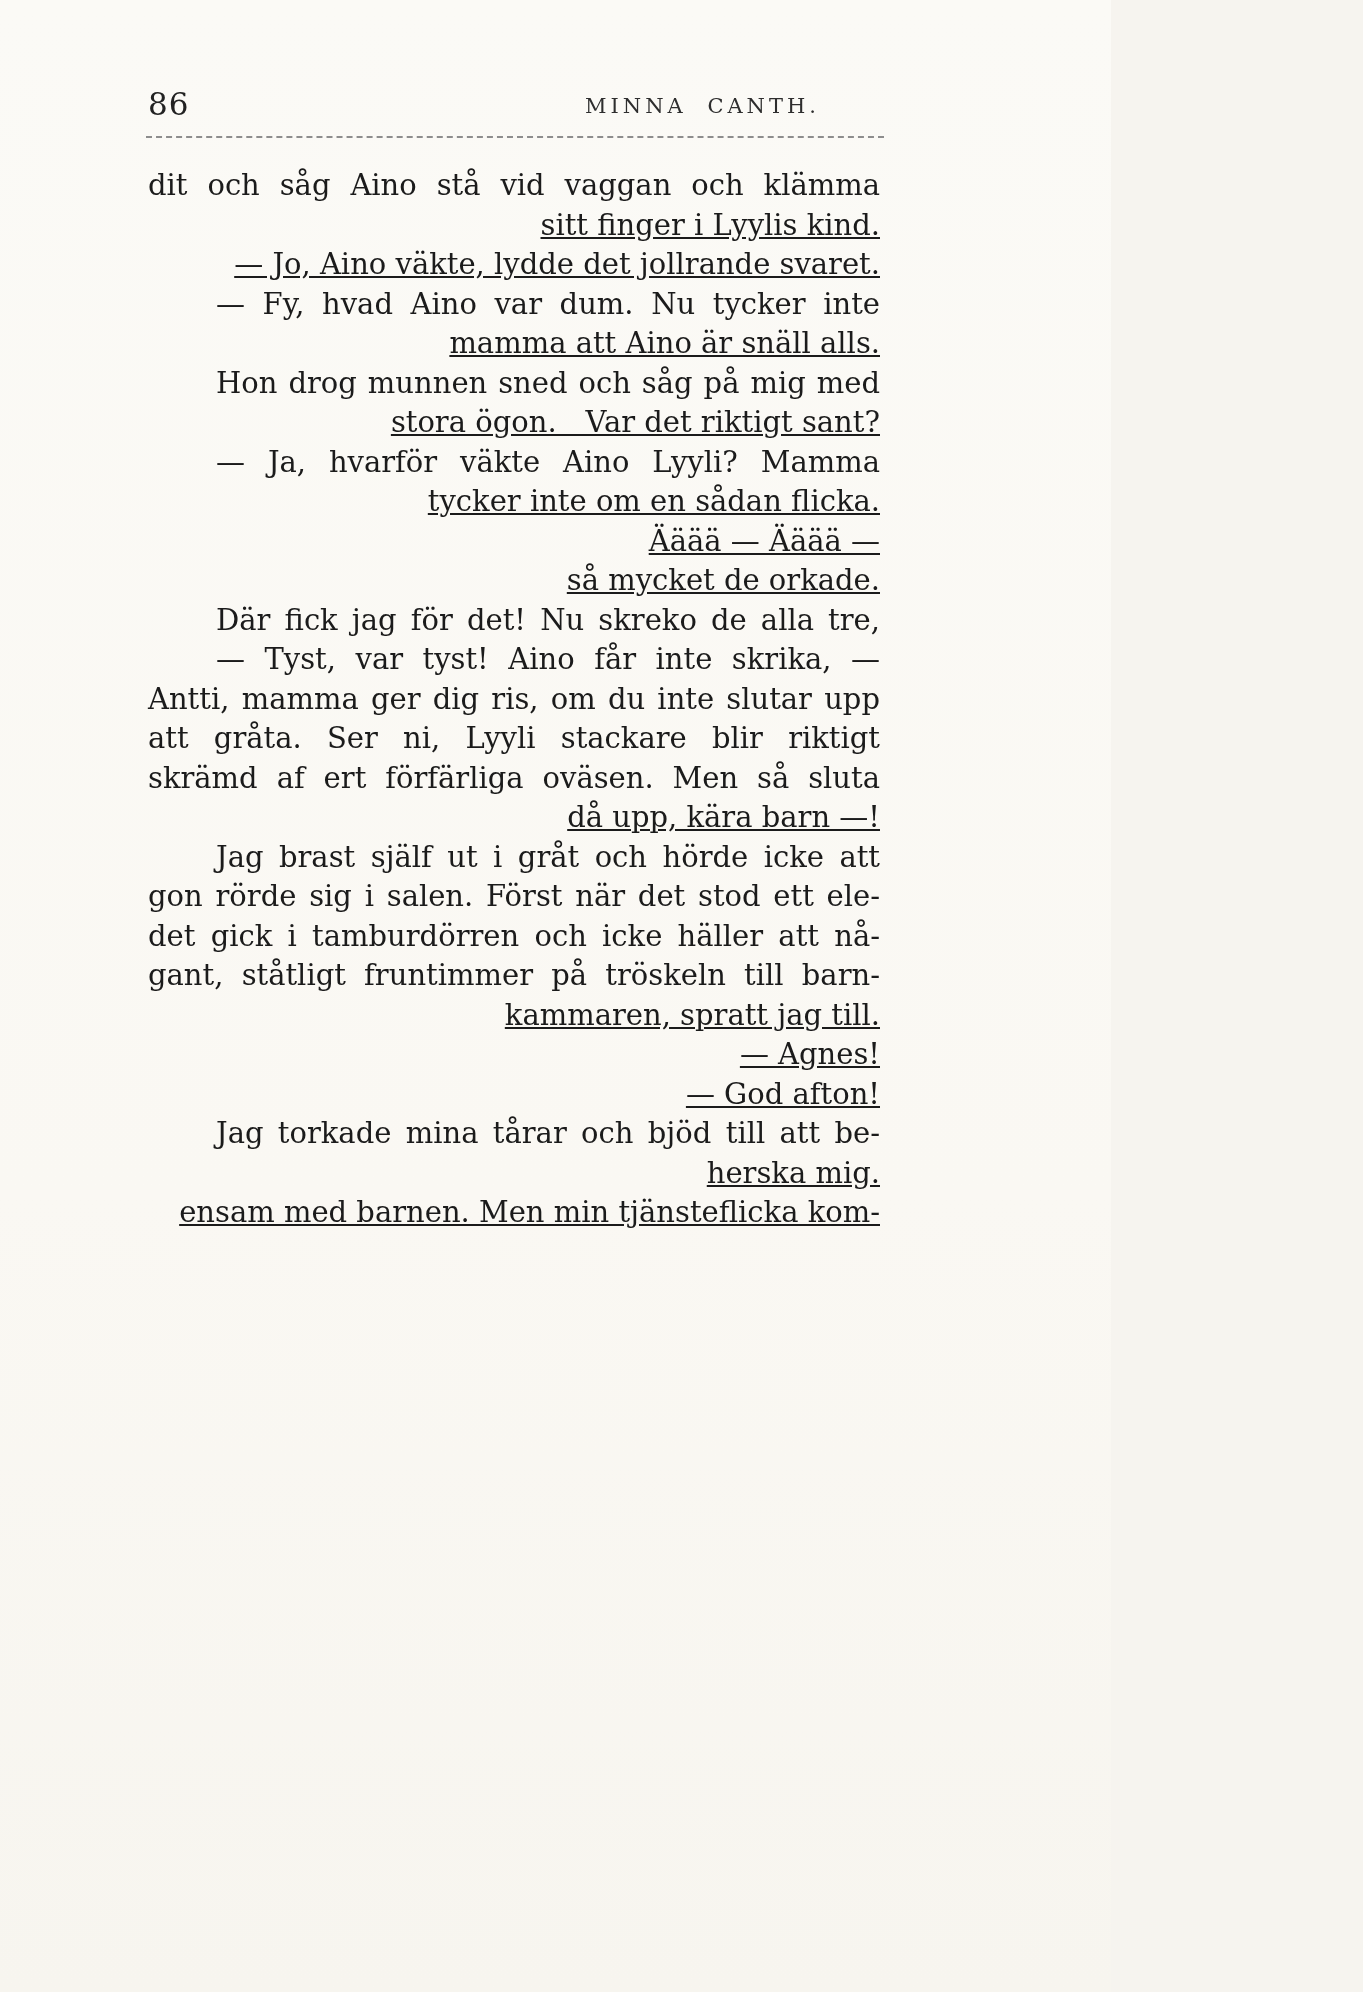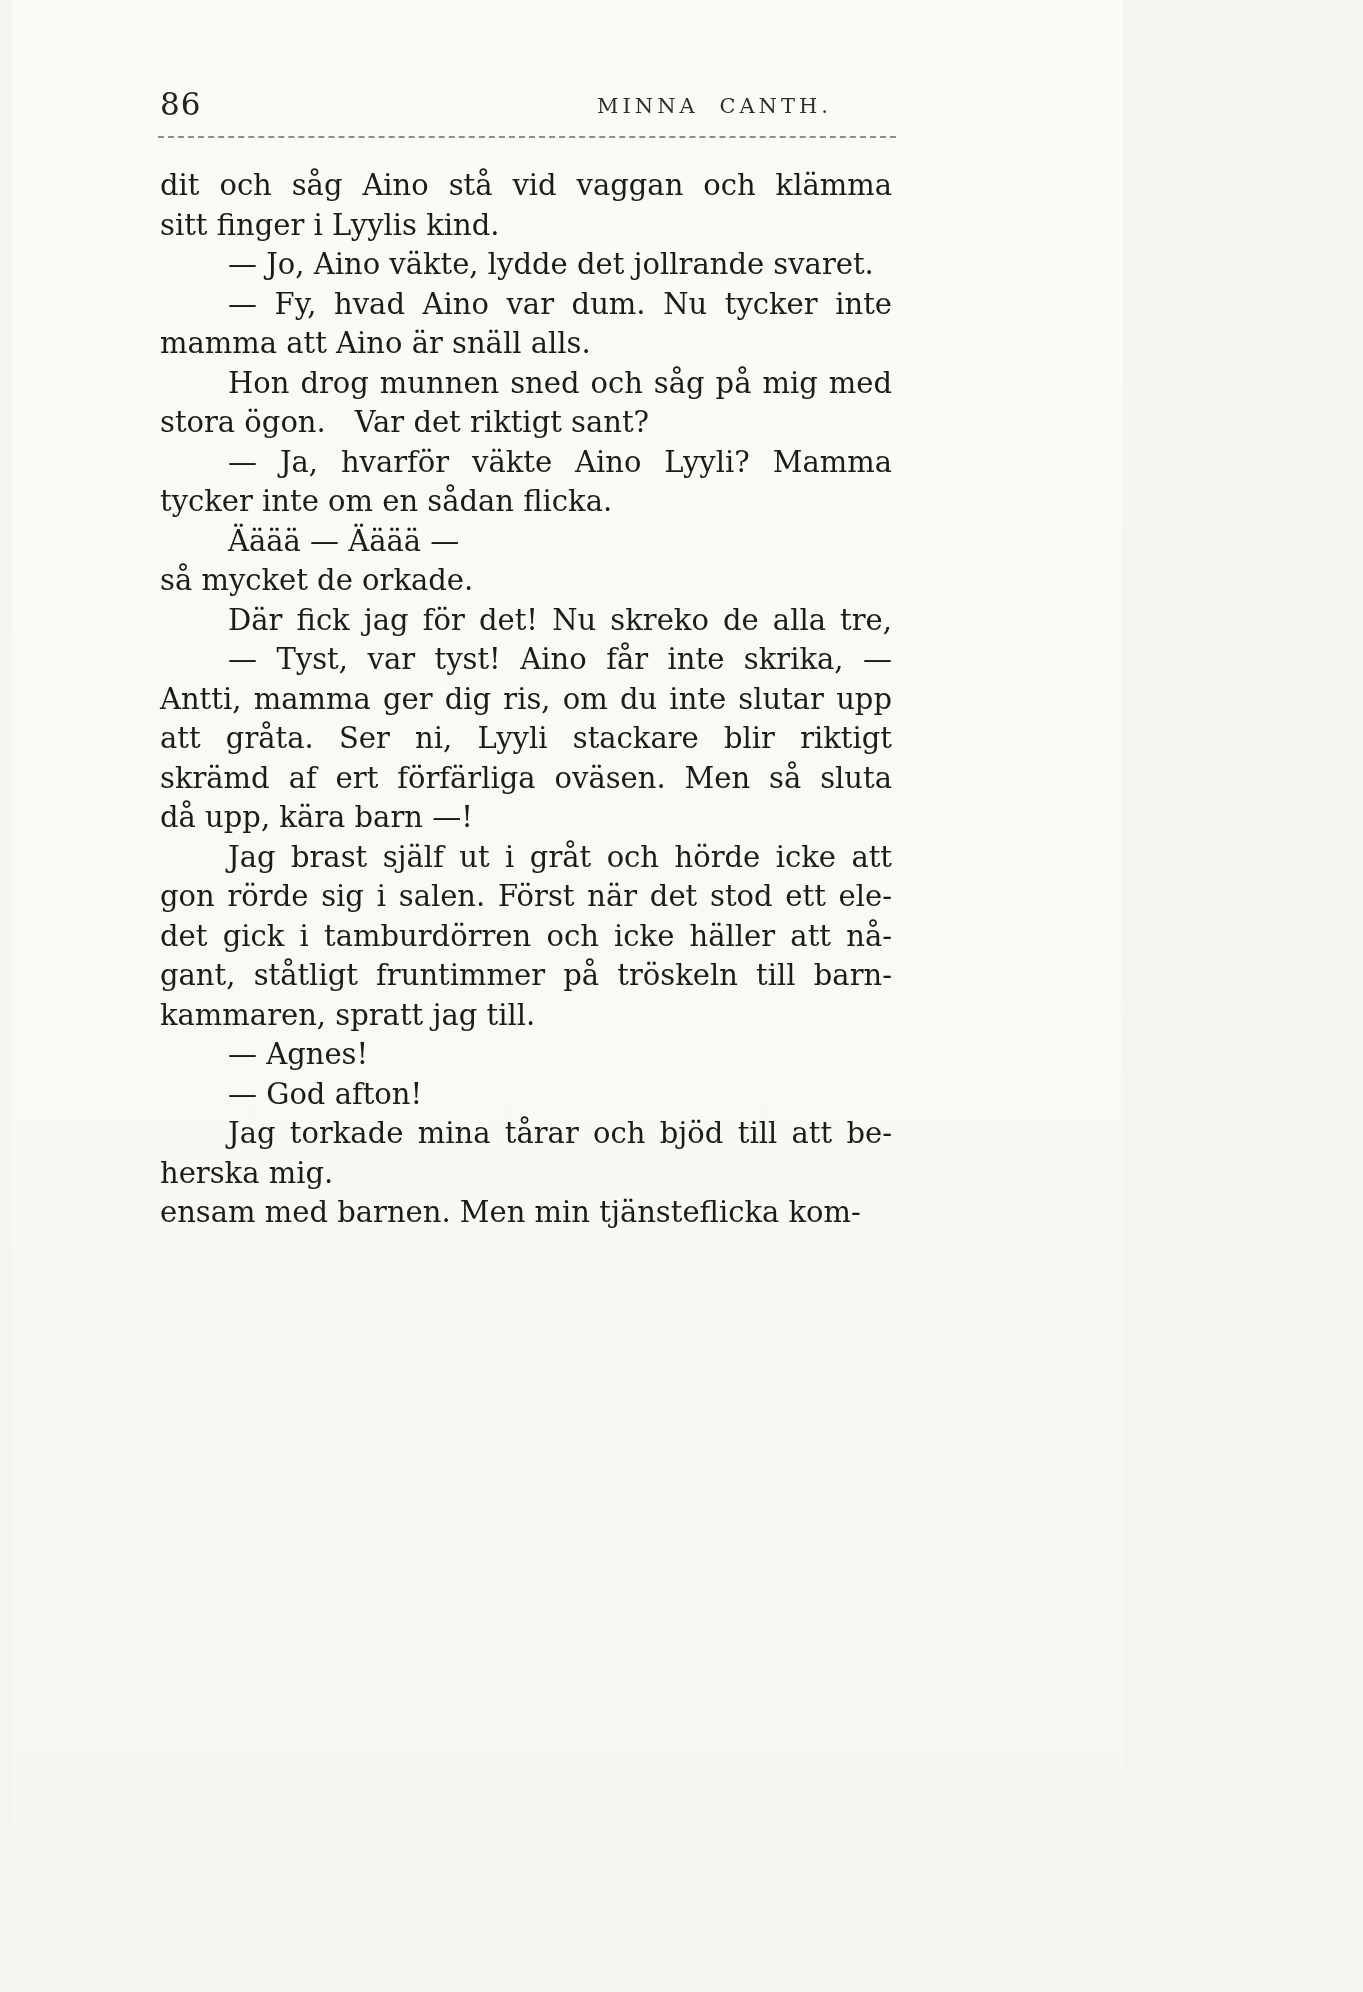--- a/index.html
+++ b/index.html
@@ -12,21 +12,20 @@
     background: #f6f4ef;
     font-family: "DejaVu Serif", "Liberation Serif", serif;
     overflow: hidden;
   }
   .page {
     position: relative;
     width: 1111px;
     height: 1992px;
     background: linear-gradient(180deg, #fbfaf6 0%, #faf8f3 60%, #f7f5ef 100%);
     color: #1c1c1c;
-    margin-left: 12px;
   }
   .header {
     position: absolute;
     left: 148px;
     top: 80px;
     width: 732px;
     height: 42px;
   }
   .pagenum {
     position: absolute;
@@ -64,21 +63,22 @@
     color: #1b1b1b;
   }
   .line {
     white-space: pre-wrap;
   }
   .line-justify {
     text-align: justify;
     text-align-last: justify;
   }
   .line-last {
-    text-align: left;
+    text-align: right;
+    text-decoration: underline;
   }
   .line-indent {
     text-indent: 68px;
   }
 </style>
 </head>
 <body>
 
 <div class="page">
   <div class="header">

